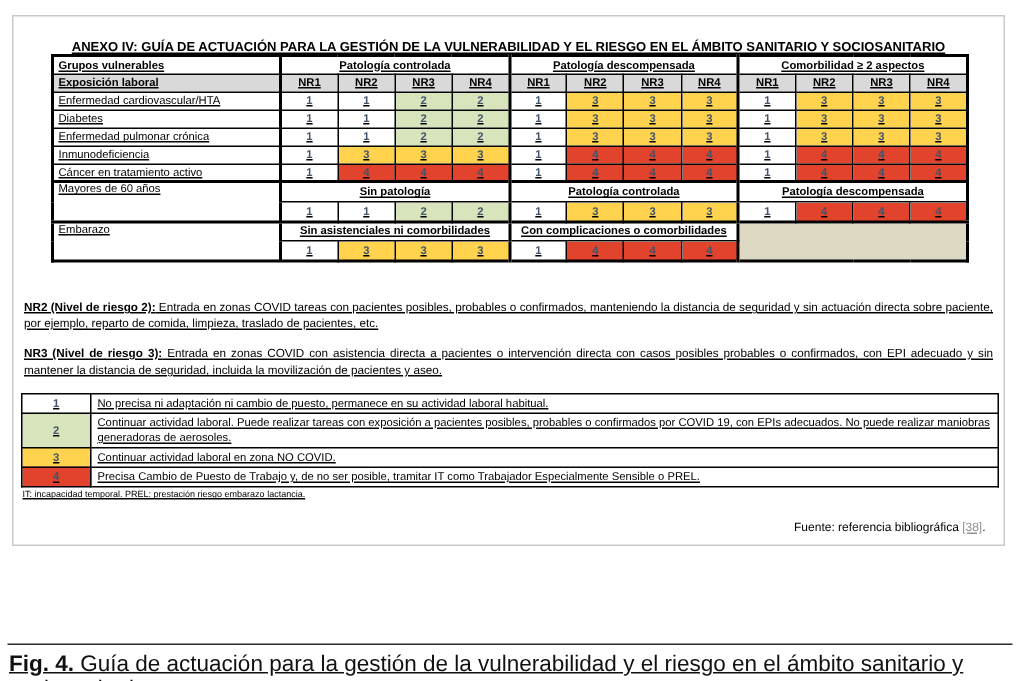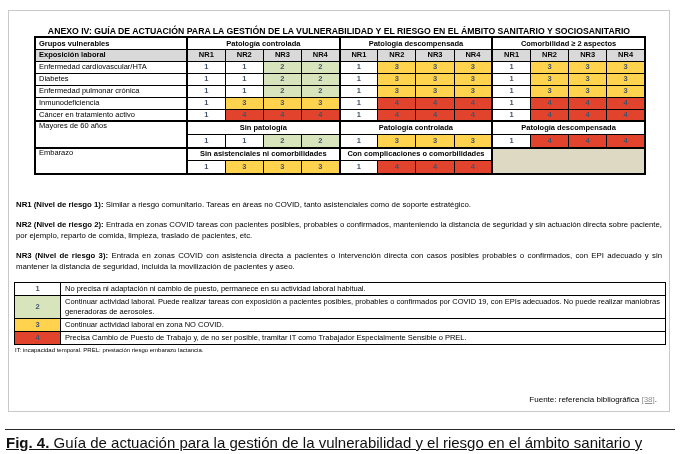--- a/index.html
+++ b/index.html
@@ -2,22 +2,22 @@
 <html style="--level1: #FFFFFF; --level2: #D7E4BC; --level3: #FFD34D; --level4: #E2432D; --header_gray: #D9D9D9; --disabled_cell: #DDD9C3; --number_text: #44546A;"><head>
 <meta charset="utf-8">
 <style>
   html,body{margin:0;padding:0;}
   body{
     width:680px;height:454px;position:relative;background:#ffffff;
     font-family:"Liberation Sans","DejaVu Sans",sans-serif;color:#000;
     overflow:hidden;
   }
   .figure-box{
-    position:absolute;left:8px;top:10px;width:662px;height:402px;
-    border:1px solid #c9c9c9;background:#fff;box-sizing:border-box;
+    position:absolute;left:8px;top:10px;width:662px;height:354px;
+    border:1px solid #c9c9c9;background:#fff;box-sizing:border-box;text-decoration:underline;
   }
   .fig-title{
     text-align:center;font-weight:bold;font-size:8.7px;line-height:1.2;
     margin:15px 10px 0;
   }
   .matrix-wrap{margin:0 auto 0;width:610px;}
   table.matrix{
     border-collapse:collapse;table-layout:fixed;width:610px;
     border:2px solid #000;font-size:7.5px;
   }
@@ -212,21 +212,20 @@
             <td class="val lv1 gl">1</td>
             <td class="val lv4">4</td>
             <td class="val lv4">4</td>
             <td class="val lv4">4</td>
           </tr>
         </tbody>
       </table>
   </div>
 
   <div class="defs">
-      <p class="def"><span class="def-term">NR1 (Nivel de riesgo 1):</span> Similar a riesgo comunitario. Tareas en áreas no COVID, tanto asistenciales como de soporte estratégico.</p>
       <p class="def"><span class="def-term">NR2 (Nivel de riesgo 2):</span> Entrada en zonas COVID tareas con pacientes posibles, probables o confirmados, manteniendo la distancia de seguridad y sin actuación directa sobre paciente, por ejemplo, reparto de comida, limpieza, traslado de pacientes, etc.</p>
       <p class="def"><span class="def-term">NR3 (Nivel de riesgo 3):</span> Entrada en zonas COVID con asistencia directa a pacientes o intervención directa con casos posibles probables o confirmados, con EPI adecuado y sin mantener la distancia de seguridad, incluida la movilización de pacientes y aseo.</p>
     </div>
 
   <table class="legend">
       <tbody>
         <tr>
           <td class="lg-num lv1">1</td>
           <td class="lg-text">No precisa ni adaptación ni cambio de puesto, permanece en su actividad laboral habitual.</td>
         </tr>

